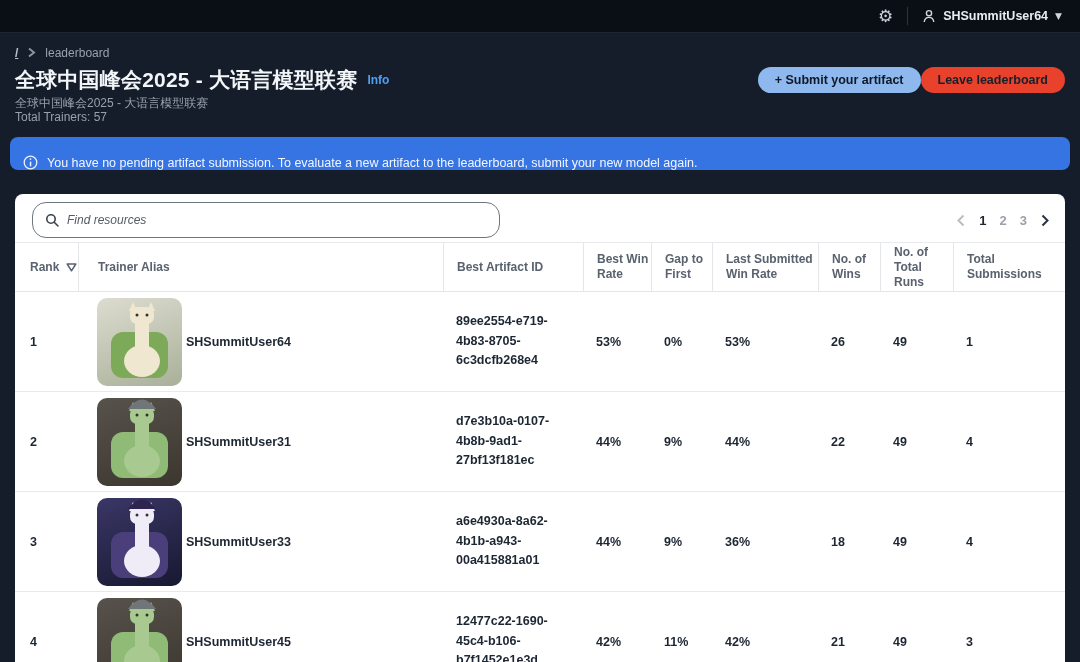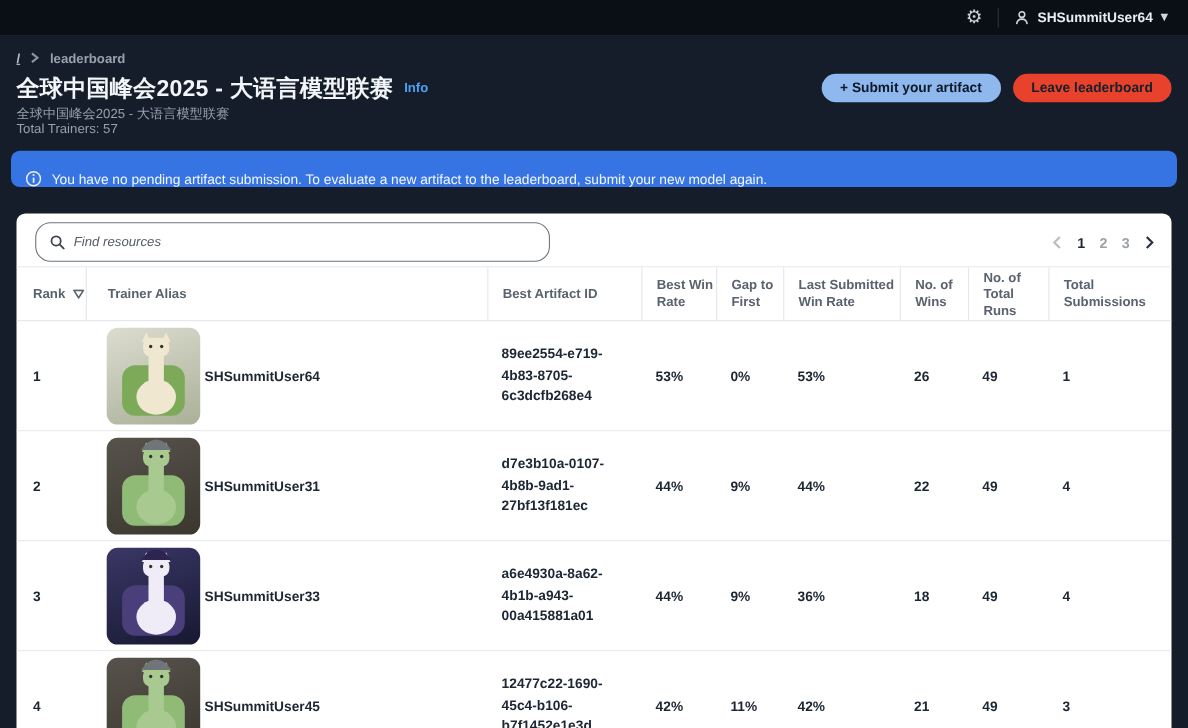--- a/index.html
+++ b/index.html
@@ -21,27 +21,27 @@
   .topbar-divider { width: 1px; height: 18px; background: #2a3442; }
   .user-chip { display: flex; align-items: center; gap: 7px; cursor: pointer; }
   .user-chip .uname { color: #e8edf2; font-size: 12.5px; font-weight: 700; }
   .caret { color: #cfd6dd; font-size: 9px; font-family: "DejaVu Sans", sans-serif; }
 
   
   .header-sec { padding: 12px 15px 0 15px; }
   .breadcrumb { display: flex; align-items: center; gap: 9px; height: 15px; margin-bottom: 5px; }
   .breadcrumb .root { color: #b8c2cc; font-size: 12px; font-weight: 600;
                       text-decoration: underline; cursor: pointer; }
-  .breadcrumb .crumb { color: #98a2ad; font-size: 12px; font-weight: 700; }
+  .breadcrumb .crumb { color: #98a2ad; font-size: 12px; font-weight: 400; }
   .chev { stroke: #8a95a1; stroke-width: 2; fill: none; }
 
   .title-row { display: flex; align-items: center; height: 29px; margin-bottom: 1px; }
   .page-title { color: #f3f6f9; font-size: 21px; font-weight: 700; letter-spacing: .2px; }
   .info-link { color: #4ea0f5; font-size: 12px; font-weight: 700; margin-left: 10px; cursor: pointer; }
-  .title-actions { margin-left: auto; display: flex; gap: 11px; }
+  .title-actions { margin-left: auto; display: flex; }
   .btn { border: none; border-radius: 13px; height: 26px; padding: 0 17px;
          font-size: 12.5px; font-weight: 700; cursor: pointer;
          font-family: "Liberation Sans", sans-serif; }
   .btn-submit { background: #8fb9ee; color: #0e1826; }
   .btn-leave  { background: #e8422c; color: #17202b; }
 
   .subtitle { color: #97a1ac; font-size: 12px; height: 15px; }
   .trainers { color: #97a1ac; font-size: 12px; height: 15px; }
 
   .banner {

